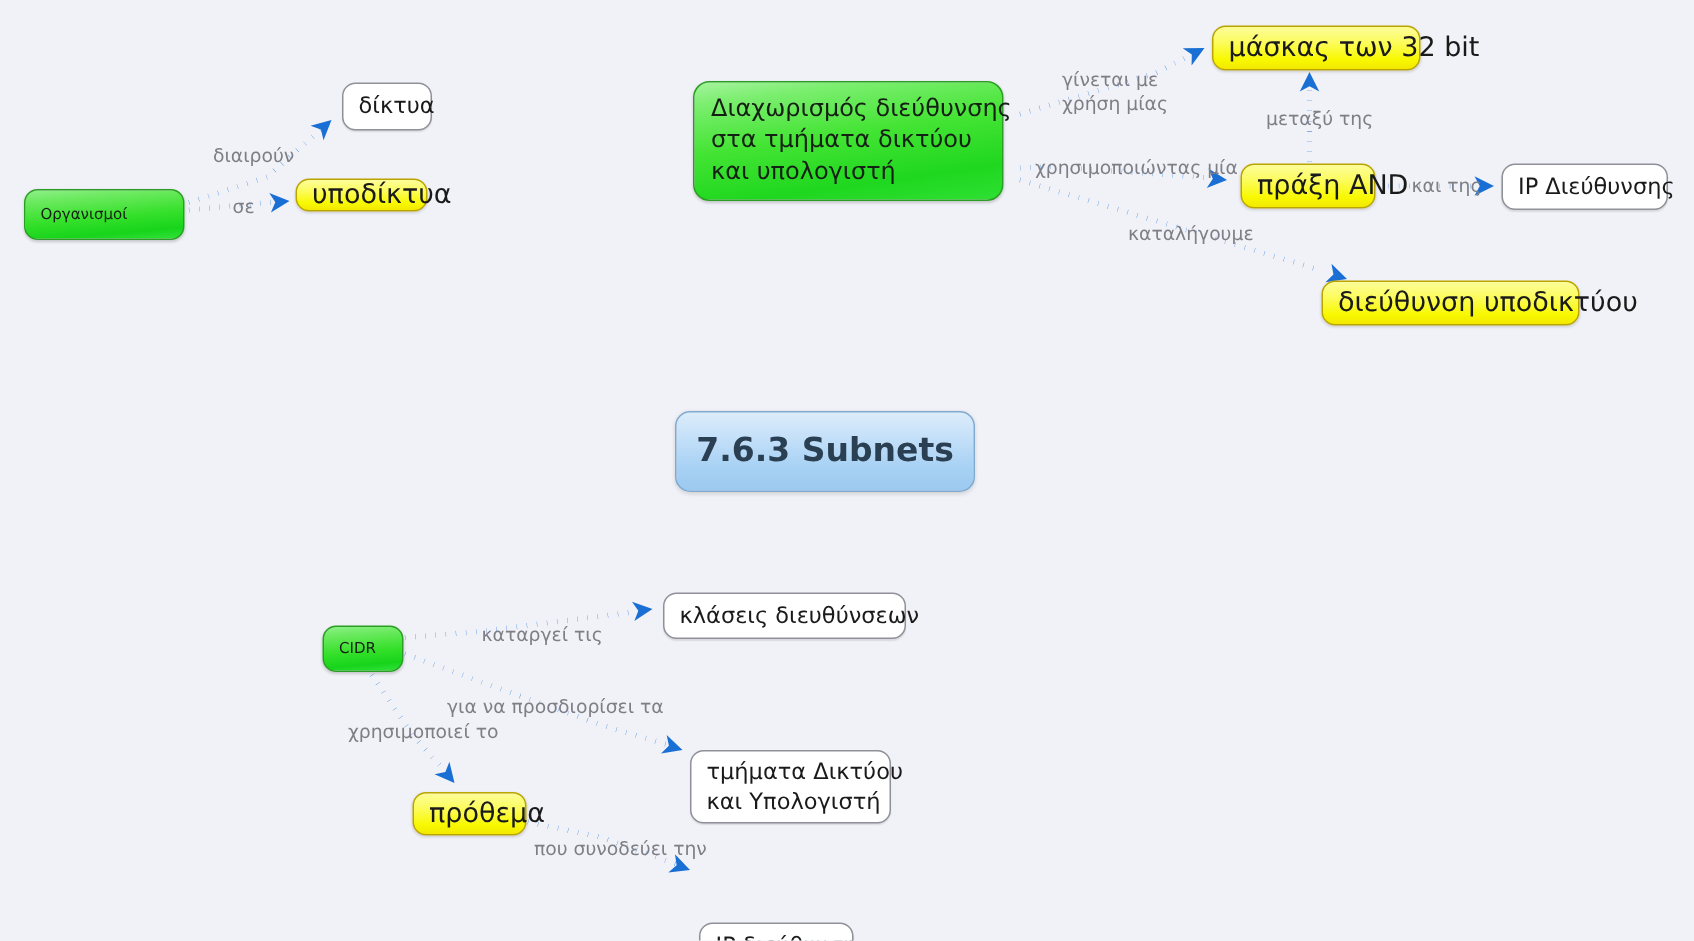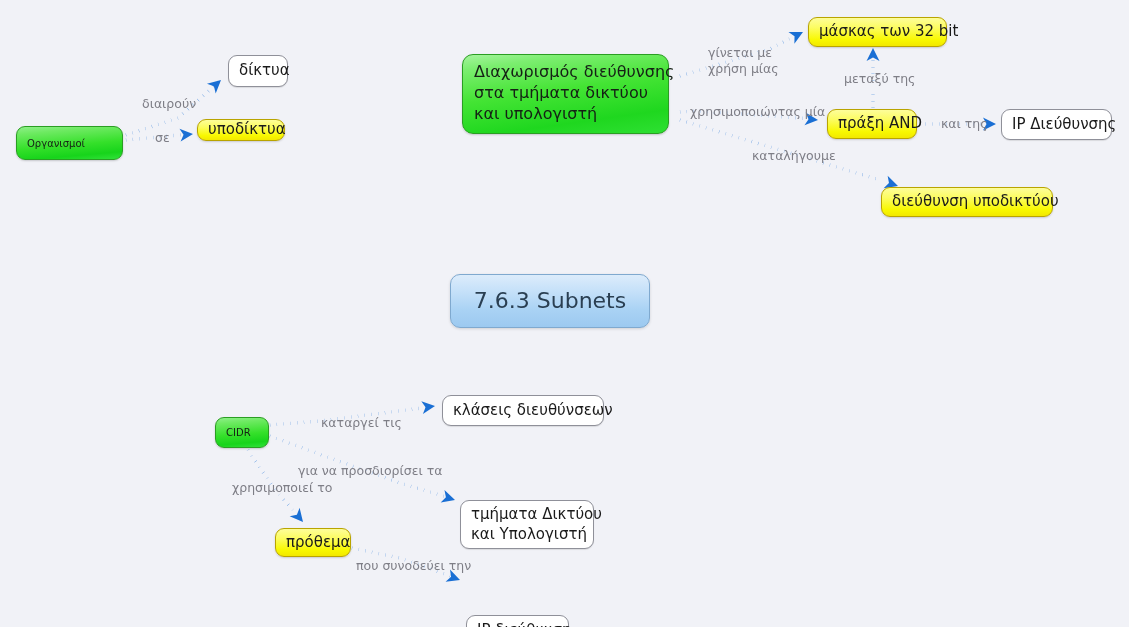--- a/index.html
+++ b/index.html
@@ -43,21 +43,21 @@
     color: #1a1a1a;
     font-size: 15px;
     padding: 4px 10px;
     box-shadow: 0 1px 1px rgba(0,0,0,0.10);
   }
   
   .node.yellow {
     background: linear-gradient(180deg, #fdfd9a 0%, #fcfc60 35%, #f8f800 78%, #f2e800 100%);
     border: 1px solid #b9a400;
     color: #1a1a1a;
-    font-size: 15px;
+    font-size: 18px;
     padding: 4px 10px;
     box-shadow: 0 1px 2px rgba(0,0,0,0.16);
   }
   
   .node.green {
     background: linear-gradient(175deg, #8ff08a 0%, #6eea62 18%, #35e02a 55%, #17d41b 82%, #31e23a 100%);
     border: 1px solid #2a9e22;
     color: #152015;
     font-size: 10px;
     padding: 5px 10px;
@@ -69,21 +69,21 @@
     align-items: flex-start;
     border-radius: 11px;
     background: linear-gradient(172deg, #a6f49e 0%, #7cee70 14%, #44e434 45%, #1fd71f 78%, #2ee033 100%);
   }
   
   .node.central {
     background: linear-gradient(180deg, #dcecfb 0%, #c6e1f9 30%, #a9d2f4 68%, #9cc9f0 100%);
     border: 1px solid #7fa9cf;
     color: #2a3f52;
     font-size: 22px;
-    font-weight: normal;
+    font-weight: bold;
     padding: 12px 18px;
     border-radius: 10px;
     box-shadow: 0 1px 3px rgba(0,0,0,0.14);
     justify-content: center;
     text-align: center;
   }
   
   .edge-label {
     position: absolute;
     font-size: 12.5px;

